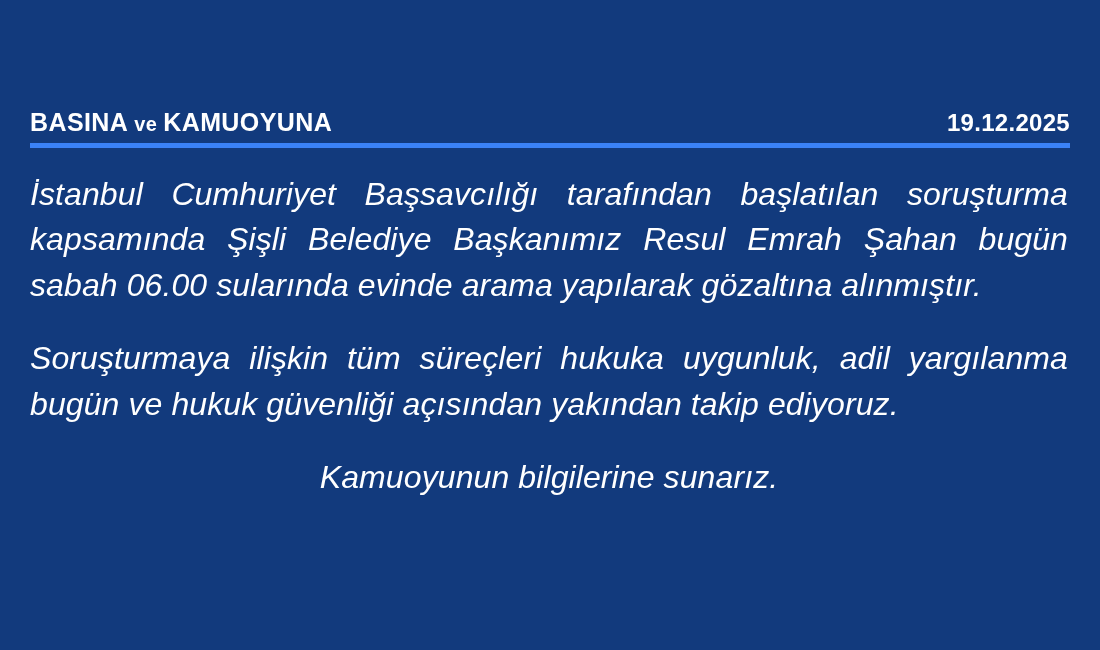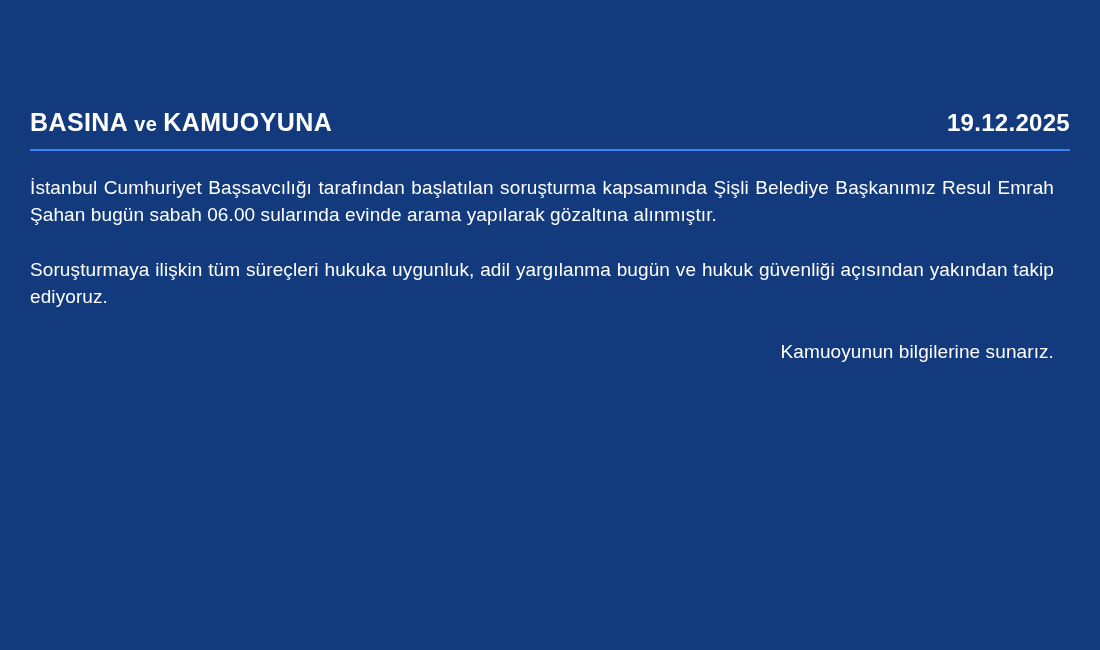--- a/index.html
+++ b/index.html
@@ -24,22 +24,22 @@
   .content {
     position: absolute;
     left: 30px;
     top: 108px;
     width: 1040px;
   }
   .header-row {
     display: flex;
     align-items: baseline;
     justify-content: space-between;
-    padding-bottom: 12px;
-    border-bottom: 2px solid #3b82f6;
+    padding-bottom: 6px;
+    border-bottom: 5px solid #3b82f6;
   }
   .header-title {
     font-size: 25px;
     font-weight: bold;
     letter-spacing: 0.4px;
     white-space: nowrap;
   }
   .header-title .small {
     font-size: 20px;
     font-weight: bold;
@@ -47,31 +47,32 @@
   .header-date {
     font-size: 24px;
     font-weight: bold;
     letter-spacing: 0.3px;
     white-space: nowrap;
   }
   .body-text {
     margin-top: 24px;
   }
   .para {
-    font-size: 19px;
+    font-size: 32px;
     line-height: 1.42;
     text-align: justify;
     text-justify: inter-word;
-    margin: 0 16px 28px 0;
+    margin: 0 2px 28px 0;
     font-weight: 400;
     letter-spacing: 0.1px;
+    font-style: italic;
   }
   .para.last {
     margin-bottom: 0;
-    text-align: right;
+    text-align: center;
   }
   .logo-block {
     position: absolute;
     left: 0;
     top: 352px;
     width: 1040px;
     display: flex;
     align-items: center;
     justify-content: center;
     gap: 22px;

